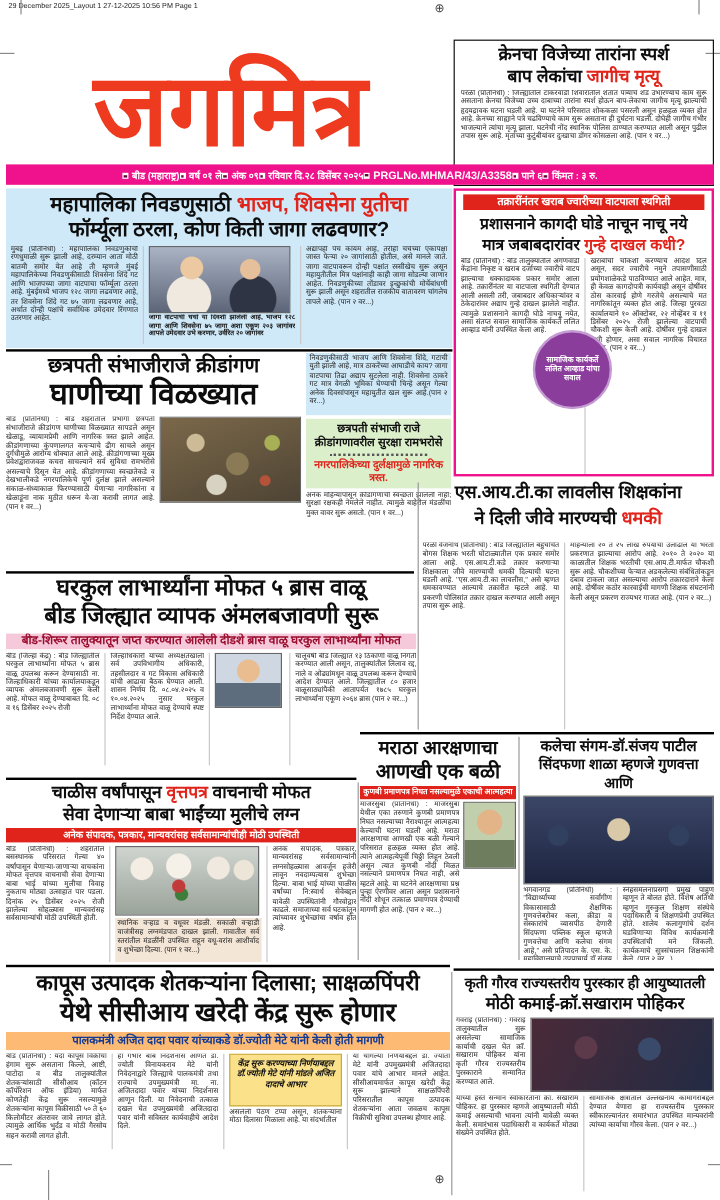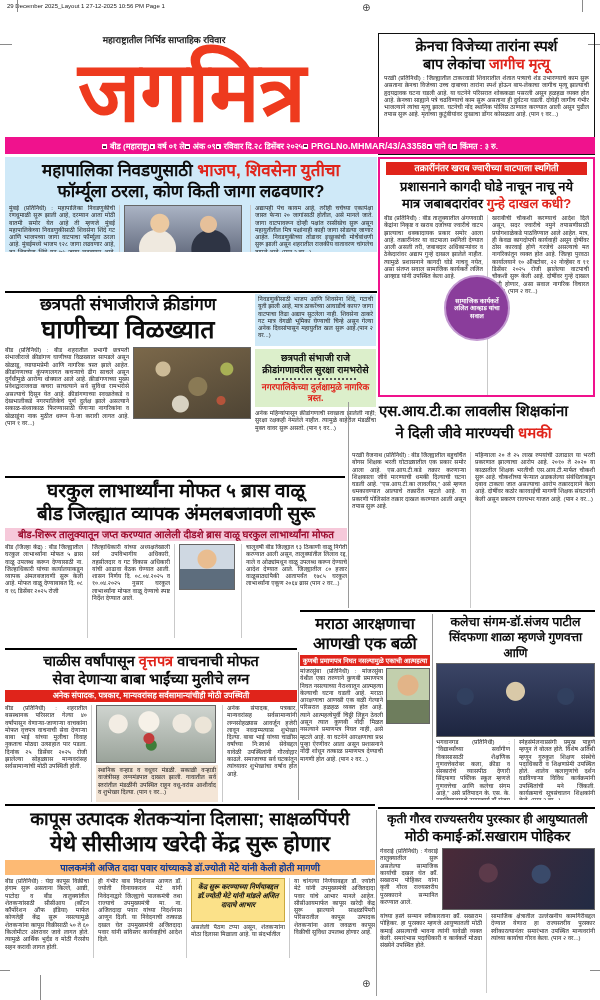--- a/index.html
+++ b/index.html
@@ -71,40 +71,39 @@
   <div class="abs" style="left:362px;top:2px;font-size:10px;color:#444">⊕</div>
   <div class="abs" style="left:362px;top:978px;font-size:10px;color:#444">⊕</div>
   <div class="crop" style="left:0;top:44px;width:12px;height:1px"></div>
   <div class="crop" style="left:17px;top:0;width:1px;height:12px"></div>
   <div class="crop" style="left:588px;top:44px;width:12px;height:1px"></div>
   <div class="crop" style="left:582px;top:0;width:1px;height:12px"></div>
   <div class="crop" style="left:0;top:970px;width:10px;height:1px"></div>
   <div class="crop" style="left:40px;top:975px;width:1px;height:25px"></div>
   <div class="crop" style="left:590px;top:970px;width:10px;height:1px"></div>
 
-  <div class="abs" style="left:34px;top:33px;width:260px;text-align:center;font-size:9px;font-weight:600;color:#222">महाराष्ट्रातील निर्भिड साप्ताहिक रविवार</div>
   <div class="abs" style="left:12px;top:42px;width:360px;height:104px;font-size:84px;line-height:100px;font-weight:bold;color:#ee3a1e;text-align:center;overflow:hidden">जगमित्र</div>
 
   <div class="abs" style="left:378px;top:33px;width:217px;height:122px;border:1.5px solid #111;padding:3px 5px;overflow:hidden">
     <div class="hl" style="font-size:14.5px;line-height:18px">क्रेनचा विजेच्या तारांना स्पर्श</div>
     <div class="hl" style="font-size:14.5px;line-height:18px"><span>बाप लेकांचा </span><span class="red">जागीच मृत्यू</span></div>
     <div class="small" style="margin-top:2px;height:76px">परळी (प्रतिनिधी) : जिल्ह्यातील टाकरवाडी शिवारातील शेतात पत्र्याचे शेड उभारण्याचे काम सुरू असताना क्रेनचा विजेच्या उच्च दाबाच्या तारांना स्पर्श होऊन बाप-लेकाचा जागीच मृत्यू झाल्याची हृदयद्रावक घटना घडली आहे. या घटनेने परिसरात शोककळा पसरली असून हळहळ व्यक्त होत आहे. क्रेनच्या साह्याने पत्रे चढविण्याचे काम सुरू असताना ही दुर्घटना घडली. दोघेही जागीच गंभीर भाजल्याने त्यांचा मृत्यू झाला. घटनेची नोंद स्थानिक पोलिस ठाण्यात करण्यात आली असून पुढील तपास सुरू आहे. मृतांच्या कुटुंबीयांवर दुःखाचा डोंगर कोसळला आहे. (पान १ वर...)</div>
   </div>
 
   <div class="abs" style="left:5px;top:137px;width:590px;height:17px;background:#f0128d;display:flex;align-items:center;justify-content:center;padding:0 9px;color:#fff;font-weight:bold;font-size:8px;white-space:nowrap">
     <span><span class="sqb"></span><span>बीड (महाराष्ट्र)</span></span>
     <span><span class="sqb"></span><span>वर्ष ०१ ले</span></span>
     <span><span class="sqb"></span><span>अंक ०९</span></span>
     <span><span class="sqb"></span><span>रविवार दि.२८ डिसेंबर २०२५</span></span>
     <span style="font-size:9px"><span class="sqb"></span><span>PRGLNo.MHMAR/43/A3358</span></span>
     <span><span class="sqb"></span><span>पाने ६</span></span>
     <span><span class="sqb"></span><span>किंमत : ३ रु.</span></span>
   </div>
 
-  <div class="abs" style="left:5px;top:157px;width:372px;height:95px;background:#cfe9f8;padding:3px 4px;overflow:hidden">
+  <div class="abs" style="left:5px;top:157px;width:372px;height:133px;background:#cfe9f8;padding:3px 4px;overflow:hidden">
     <div class="hl" style="font-size:17px;line-height:21px"><span>महापालिका निवडणुसाठी </span><span class="red">भाजप, शिवसेना युतीचा</span></div>
     <div class="hl" style="font-size:17px;line-height:21px">फॉर्म्यूला ठरला, कोण किती जागा लढवणार?</div>
     <div class="bodyrow" style="margin-top:3px;height:82px">
       <div class="small" style="width:106px;height:82px">मुंबई (प्रतिनिधी) : महापालिका निवडणुकीची रणधुमाळी सुरू झाली आहे, दरम्यान आता मोठी बातमी समोर येत आहे ती म्हणजे मुंबई महापालिकेच्या निवडणुकीसाठी शिवसेना शिंदे गट आणि भाजपच्या जागा वाटपाचा फॉर्म्यूला ठरला आहे. मुंबईमध्ये भाजप १२८ जागा लढवणार आहे, तर शिवसेना शिंदे गट ७५ जागा लढवणार आहे, अर्थात दोन्ही पक्षांचे सर्वाधिक उमेदवार रिंगणात उतरणार आहेत.</div>
       <div style="width:122px">
         <div class="photo ph-leaders" style="width:118px;height:56px"></div>
         <div class="cap" style="height:22px;margin-top:1px">जागा वाटपाची चर्चा या दिवशी झालेली आहे, भाजप १२८ जागा आणि शिवसेना ७५ जागा अशा एकूण २०३ जागांवर आपले उमेदवार उभे करणार, उर्वरित २० जागांवर</div>
       </div>
       <div class="small" style="flex:1;height:82px">अद्यापही पेच कायम आहे, तरीही चर्चेच्या एकापेक्षा जास्त फेऱ्या २० जागांसाठी होतील, असे मानले जाते. जागा वाटपावरून दोन्ही पक्षांत रस्सीखेच सुरू असून महायुतीतील मित्र पक्षांनाही काही जागा सोडल्या जाणार आहेत. निवडणुकीच्या तोंडावर इच्छुकांची मोर्चेबांधणी सुरू झाली असून शहरातील राजकीय वातावरण चांगलेच तापले आहे. (पान २ वर...)</div>
     </div>

